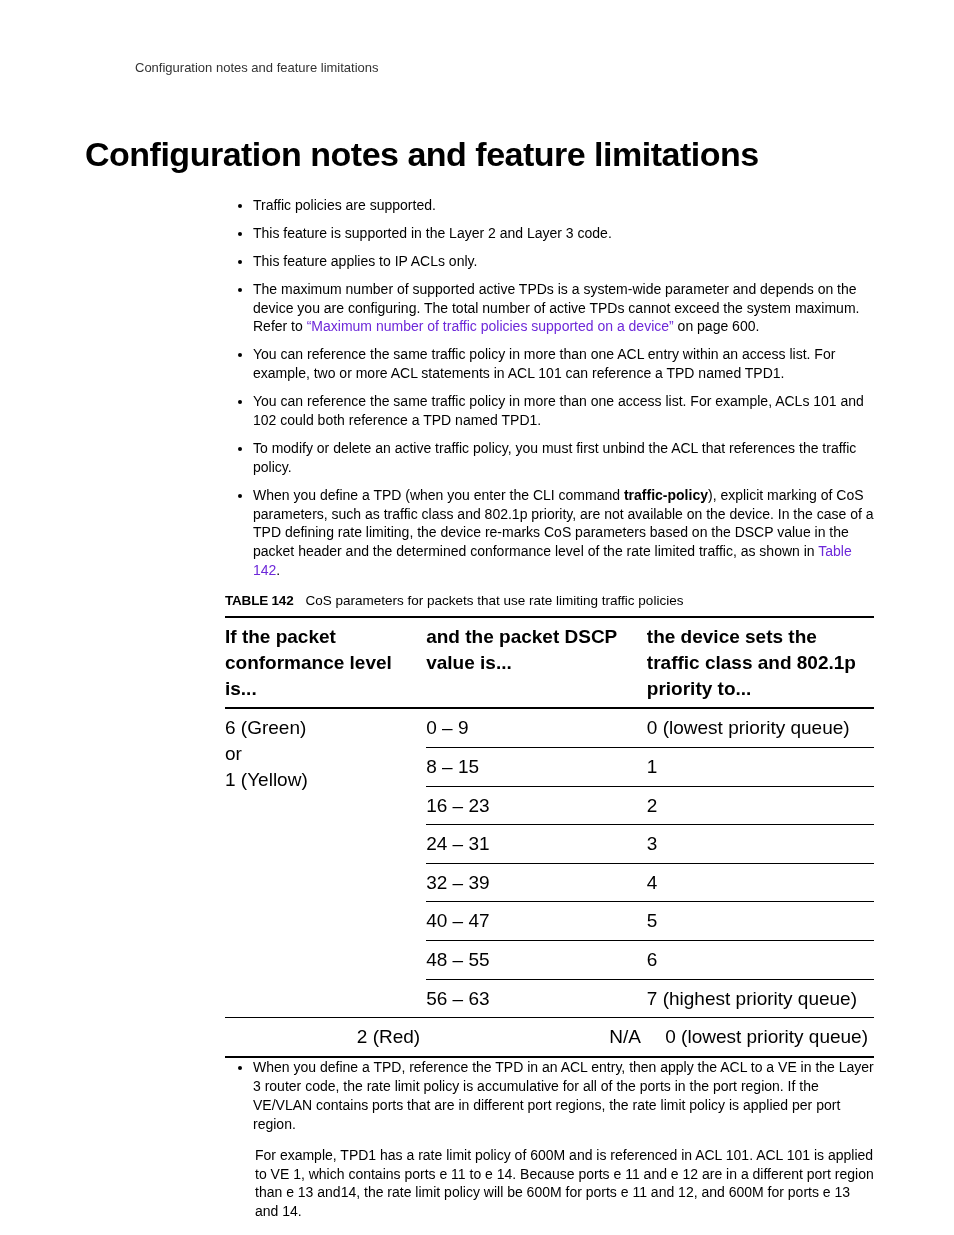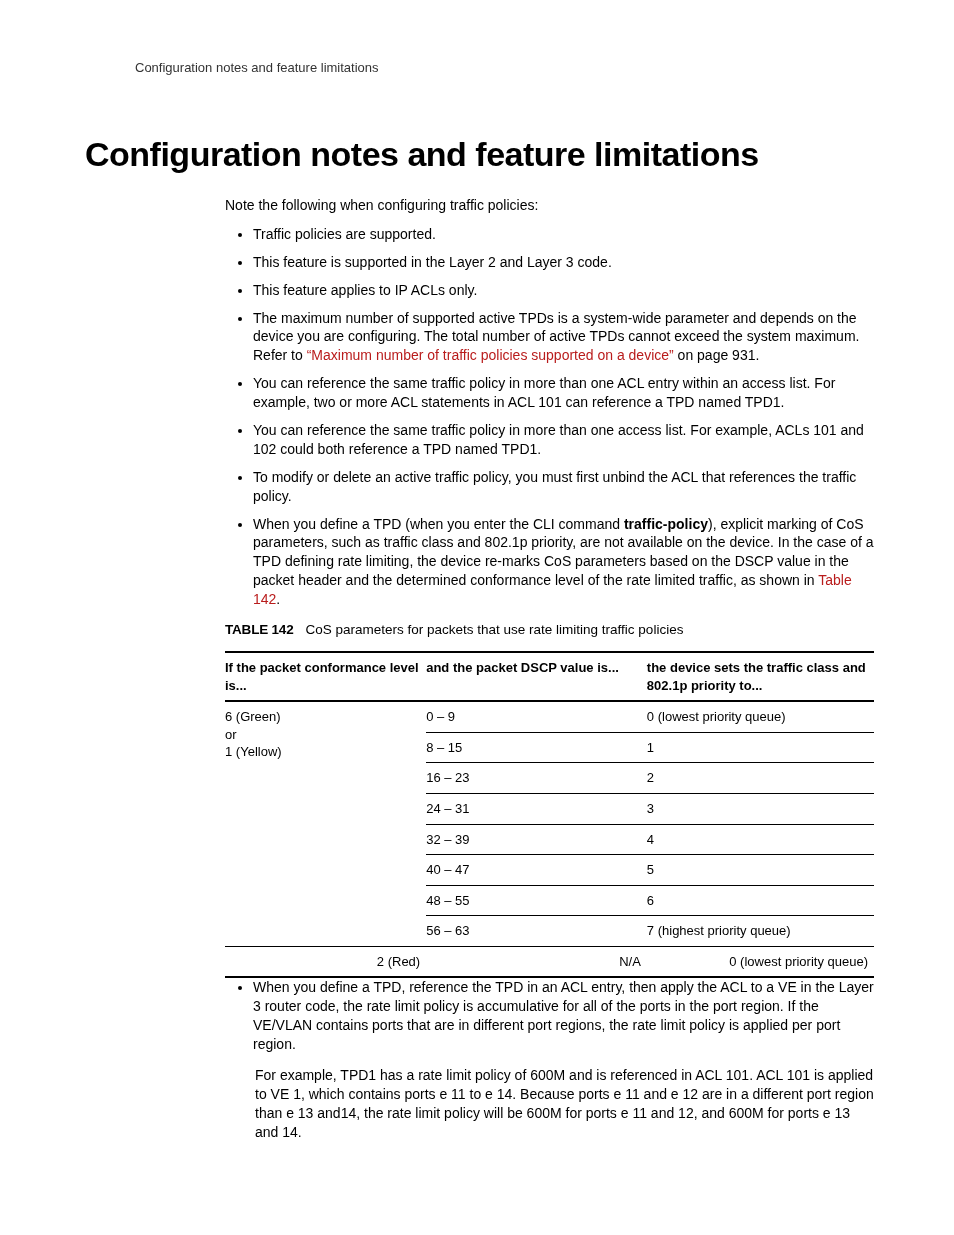--- a/index.html
+++ b/index.html
@@ -38,39 +38,39 @@
   }
   ul.bullets {
     list-style: disc;
     padding-left: 28px;
     margin: 0;
   }
   ul.bullets > li {
     margin-bottom: 9px;
   }
   a.xref {
-    color: #b91c1c;
+    color: #6d28d9;
     text-decoration: none;
   }
   .bold { font-weight: bold; }
   .table-caption {
     font-size: 13.5px;
-    margin: 12px 0 12px 0;
+    margin: 12px 0 6px 0;
   }
   .table-caption .tlabel {
     font-family: "Arial Narrow", Arial, sans-serif;
     font-weight: bold;
     font-stretch: condensed;
     letter-spacing: -0.2px;
     margin-right: 12px;
   }
   table.cos {
     border-collapse: collapse;
     width: 100%;
-    font-size: 13px;
+    font-size: 19px;
   }
   table.cos thead th {
     text-align: left;
     font-weight: bold;
     border-top: 2px solid #000;
     border-bottom: 2px solid #000;
     padding: 6px 6px 6px 0;
     vertical-align: top;
   }
   table.cos tbody td {
@@ -96,28 +96,27 @@
 </head>
 <body>
 
 <div class="page">
 
   <div class="running-header">Configuration notes and feature limitations</div>
 
   <h1>Configuration notes and feature limitations</h1>
 
   <div class="content">
-    <p class="intro">Note the following when configuring traffic policies:</p>
 
     <ul class="bullets">
       <li>Traffic policies are supported.</li>
       <li>This feature is supported in the Layer 2 and Layer 3 code.</li>
       <li>This feature applies to IP ACLs only.</li>
       <li>
-        <span>The maximum number of supported active TPDs is a system-wide parameter and depends on the device you are configuring.  The total number of active TPDs cannot exceed the system maximum.  Refer to </span><a class="xref" href="#">“Maximum number of traffic policies supported on a device”</a><span> on page 931.</span>
+        <span>The maximum number of supported active TPDs is a system-wide parameter and depends on the device you are configuring.  The total number of active TPDs cannot exceed the system maximum.  Refer to </span><a class="xref" href="#">“Maximum number of traffic policies supported on a device”</a><span> on page 600.</span>
       </li>
       <li>You can reference the same traffic policy in more than one ACL entry within an access list. For example, two or more ACL statements in ACL 101 can reference a TPD named TPD1.</li>
       <li>You can reference the same traffic policy in more than one access list. For example, ACLs 101 and 102 could both reference a TPD named TPD1.</li>
       <li>To modify or delete an active traffic policy, you must first unbind the ACL that references the traffic policy.</li>
       <li>
         <span>When you define a TPD (when you enter the CLI command </span><span class="bold">traffic-policy</span><span>), explicit marking of CoS parameters, such as traffic class and 802.1p priority, are not available on the device.  In the case of a TPD defining rate limiting, the device re-marks CoS parameters based on the DSCP value in the packet header and the determined conformance level of the rate limited traffic, as shown in </span><a class="xref" href="#">Table 142</a><span>.</span>
       </li>
     </ul>
 
     <div class="table-caption">

